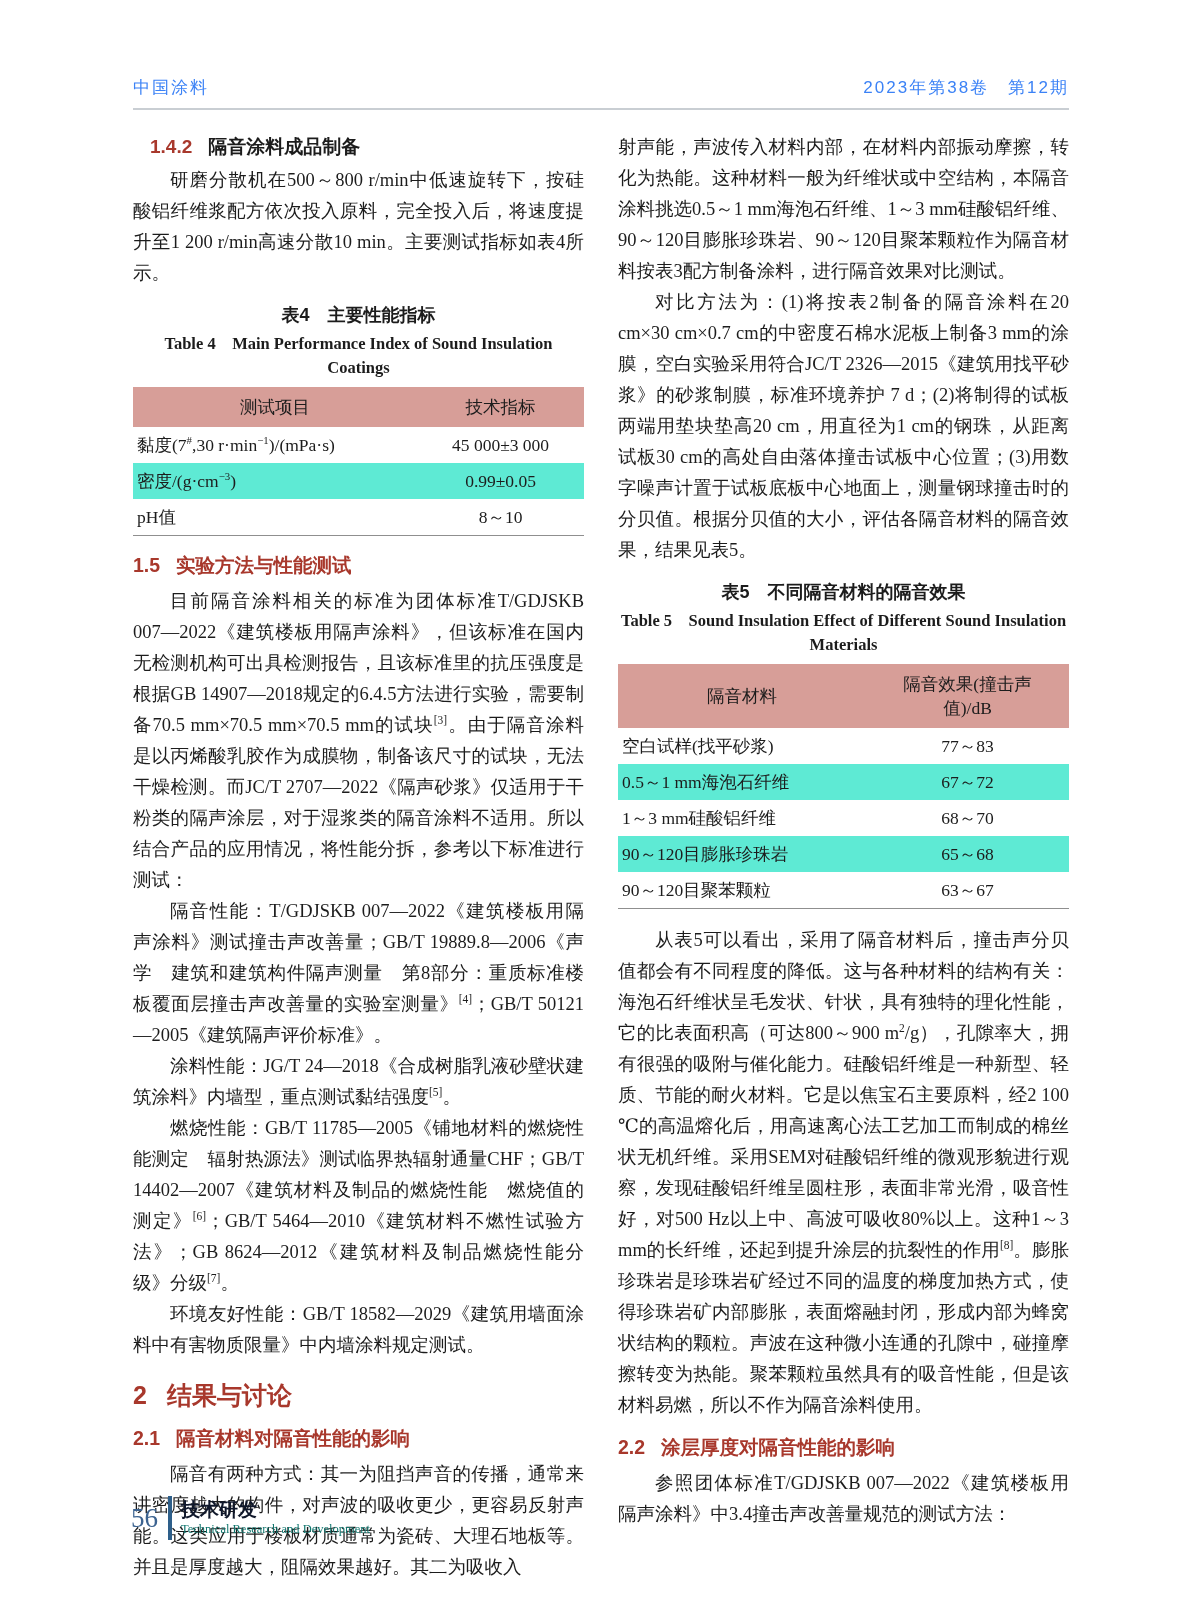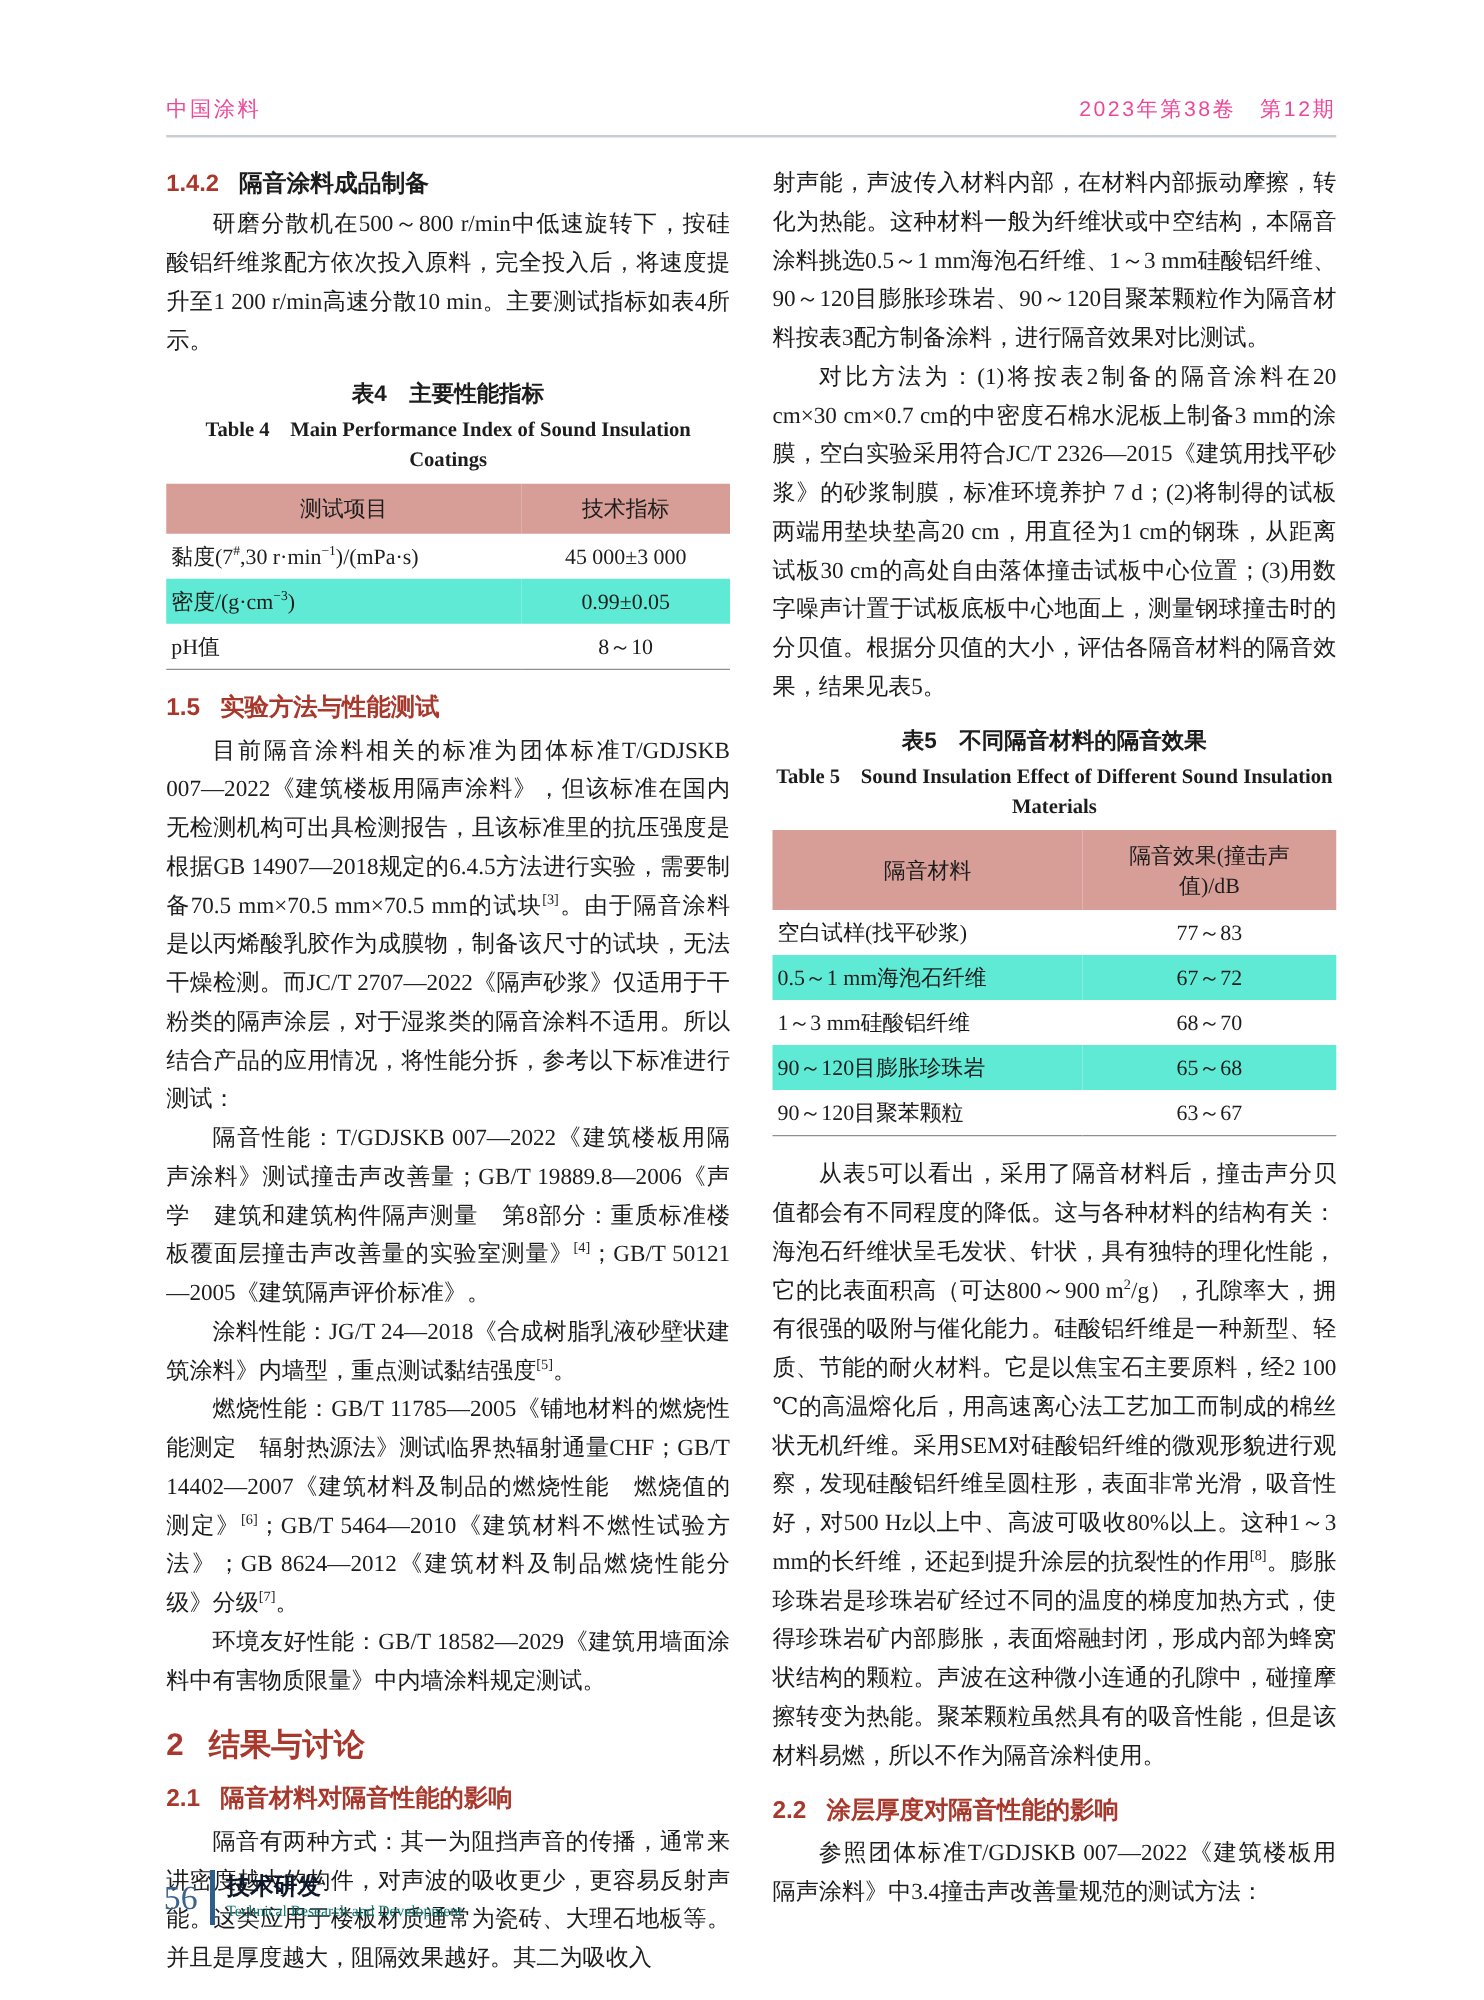--- a/index.html
+++ b/index.html
@@ -8,42 +8,42 @@
     width:1187px;height:1600px;
     background:#ffffff;
     font-family:"Liberation Serif","DejaVu Serif",serif;
     color:#1c1c1c;
     overflow:hidden;
   }
   
   .page-header{
     position:absolute;left:133px;right:118px;top:76px;
     display:flex;justify-content:space-between;align-items:flex-end;
-    color:#ec4899;font-size:17px;letter-spacing:2px;
+    color:#3b82f6;font-size:17px;letter-spacing:2px;
     padding-bottom:9px;border-bottom:2px solid #c9ced3;
     font-family:"Liberation Sans","DejaVu Sans",sans-serif;
     gap:16px;
   }
   
   .columns{
     position:absolute;left:133px;top:132px;width:936px;
     display:flex;gap:34px;
   }
   .col{flex:0 0 451px;width:451px;}
   .col p{
     margin:0;
     font-size:18.5px;line-height:31px;
     text-align:justify;
     text-indent:2em;
   }
   .col p.no-indent{text-indent:0;}
   sup{font-size:.62em;line-height:0;}
   
   .h-sub3{
-    margin:2px 0 5px;
+    margin:2px 17px 5px;
     font-family:"Liberation Sans","DejaVu Sans",sans-serif;
     font-size:19px;font-weight:bold;
   }
   .h-sub3 .num{color:#a8382c;margin-right:16px;}
   .h-sub{
     margin:13px 0 7px;
     font-family:"Liberation Sans","DejaVu Sans",sans-serif;
     font-size:19.5px;font-weight:bold;color:#a8382c;
   }
   .h-sub .num{margin-right:16px;margin-top:33px;}

